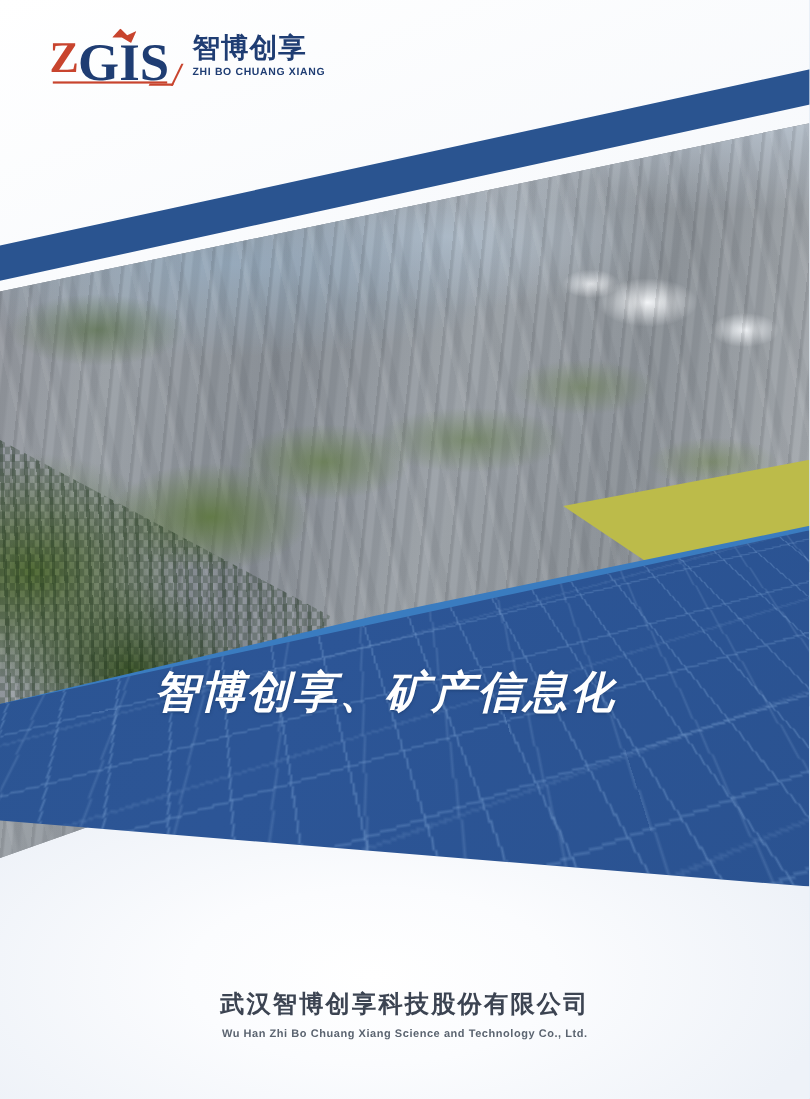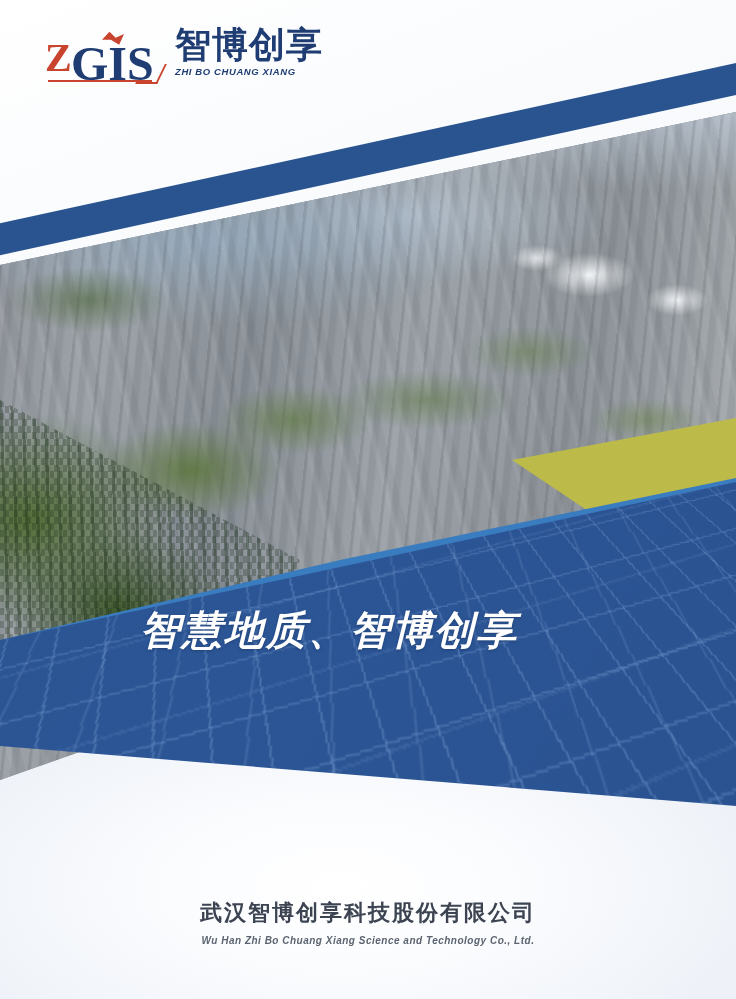--- a/index.html
+++ b/index.html
@@ -181,30 +181,28 @@
   .logo-underline:before{
     content:""; position:absolute; left:0; top:6px; width:104px; height:2px;
     background:#c8442e; transform:skewX(0deg);
   }
   .logo-underline:after{
     content:""; position:absolute; left:92px; top:-10px; width:20px; height:18px;
     border-right:2px solid #c8442e; border-bottom:2px solid #c8442e;
     transform:skewX(-26deg);
   }
   .logo-cn{
-    font-size:36px; font-weight:700; color:#1f3d73; line-height:1.05;
+    font-size:25px; font-weight:700; color:#1f3d73; line-height:1.05;
     letter-spacing:1px;
-    font-family:Liberation Sans, sans-serif;
-    text-align:center;
+    font-family:Liberation Serif, serif;
   }
   .logo-en{
     font-size:9.5px; font-weight:700; color:#1f3d73; letter-spacing:.6px;
     margin-top:2px;
     font-family:"Liberation Sans","DejaVu Sans",sans-serif;
-    font-style:italic;
   }
   .logo-text-col{ display:flex; flex-direction:column; padding-bottom:3px; }
 
   
   .title{
     position:absolute; left:140px; top:604px; z-index:40;
     color:#ffffff;
     font-family:"DejaVu Sans","Liberation Sans",sans-serif;
     font-weight:700; font-style:italic;
     font-size:40px; line-height:1.33;
@@ -219,21 +217,20 @@
     text-align:center;
   }
   .footer-cn{
     font-size:22px; font-weight:700; color:#3c4452; letter-spacing:2px;
     font-family:"DejaVu Sans","Liberation Sans",sans-serif;
   }
   .footer-en{
     margin-top:7px;
     font-size:10px; font-weight:700; color:#5b6470; letter-spacing:.5px;
     font-family:"Liberation Sans","DejaVu Sans",sans-serif;
-    font-style:italic;
   }
 </style>
 </head>
 <body>
 
 <div id="page">
 
   <div class="bottom-field"></div>
 
   <div class="photo-wrap">
@@ -262,21 +259,21 @@
       <span class="logo-gis">GIS</span>
       <span class="logo-underline"></span>
     </div>
     <div class="logo-text-col">
       <span class="logo-cn">智博创享</span>
       <span class="logo-en">ZHI BO CHUANG XIANG</span>
     </div>
   </div>
 
   <div class="title">
-    <span class="title-line">智慧地质、智博创享</span>
+    <span class="title-line">智博创享、矿产信息化</span>
   </div>
 
   <div class="footer">
     <div class="footer-cn">武汉智博创享科技股份有限公司</div>
     <div class="footer-en">Wu Han Zhi Bo Chuang Xiang Science and Technology Co., Ltd.</div>
   </div>
 
 </div>
 
 </body></html>

